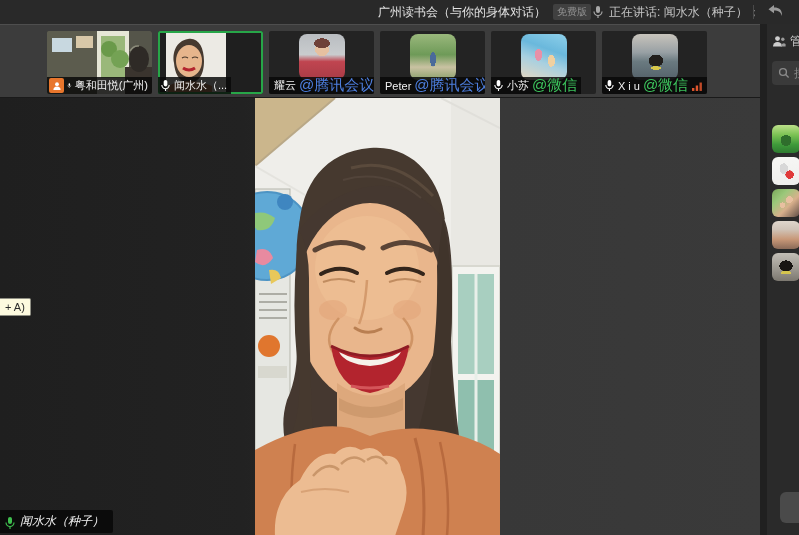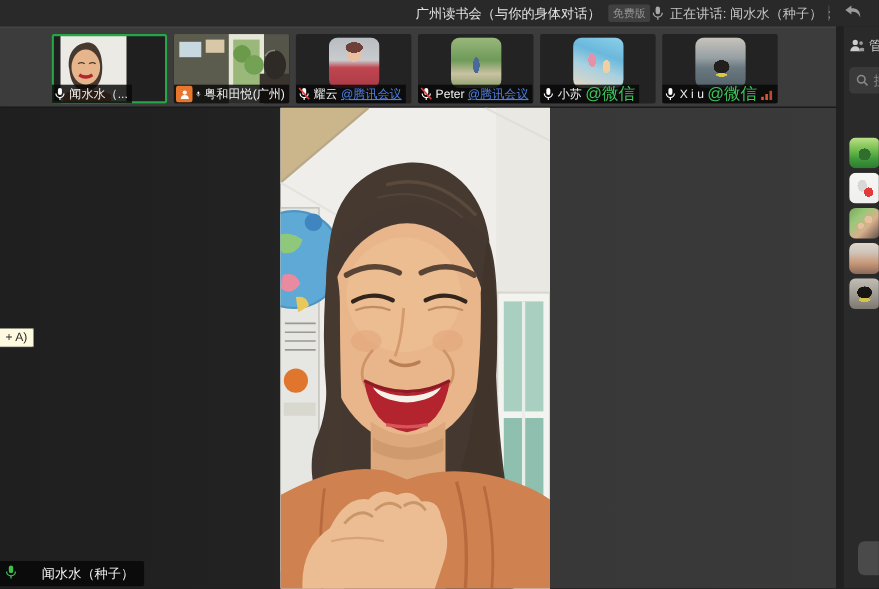--- a/index.html
+++ b/index.html
@@ -24,21 +24,21 @@
   
   .filmstrip { height:73px; background:#3c3c3c; border-top:1px solid #4e4e4e;
     display:flex; gap:6px; padding:6px 0 0 47px; }
   .tile { position:relative; width:105px; height:63px; background:#232323; border-radius:2px;
     overflow:hidden; flex:0 0 105px; }
   .tile.active { outline:2px solid #27a648; outline-offset:-2px; }
   .tile-label { position:absolute; left:0; bottom:0; max-width:100%; height:17px;
     background:rgba(8,8,8,.84); display:flex; align-items:center; gap:3px;
     padding:0 4px 0 2px; white-space:nowrap; }
   .tile-label .nm { color:#f2f2f2; font-size:11px; }
-  .sfx-blue { color:#4d7fe0; font-size:11px;text-decoration:underline; }
+  .sfx-blue { color:#4d7fe0; font-size:15px; }
   .sfx-green { color:#3cc45c; font-size:15px; }
   .host-badge { width:15px; height:15px; background:#e8762c; border-radius:2px;
     display:flex; align-items:center; justify-content:center; flex:0 0 15px; }
   .avatar-sq { position:absolute; left:50%; top:3px; transform:translateX(-50%);
     width:46px; height:46px; border-radius:8px; }
   .art-t3 { background:
       radial-gradient(ellipse 13px 8px at 50% 20%, #6e4038 0 60%, rgba(0,0,0,0) 61%),
       radial-gradient(circle 7px at 50% 33%, #e6c0a0 0 99%, rgba(0,0,0,0) 100%),
       linear-gradient(180deg,#b9bdc1 0%,#c9ccce 45%,#c04550 60%,#a93b46 100%); }
   .art-t4 { background:
@@ -51,21 +51,21 @@
   .art-t6 { background:
       radial-gradient(ellipse 8px 3px at 52% 74%, #d8c84a 0 60%, rgba(0,0,0,0) 61%),
       radial-gradient(ellipse 12px 10px at 52% 58%, #221f1c 0 60%, rgba(0,0,0,0) 61%),
       linear-gradient(180deg,#c8c4bc 0%,#98a0a4 40%,#6a7a80 60%,#54616a 100%); }
 
   
   .stage { position:relative; height:438px; border-top:1px solid #1a1a1a;
     background:linear-gradient(90deg,#1f1f1f 0%,#222 32%,#383838 66%,#3a3a3a 100%); }
   .video { position:absolute; left:255px; top:0; width:245px; height:438px; background:#efeeea; }
   .speaker-label { position:absolute; left:0; bottom:2px; background:#0b0b0b;
-    display:flex; align-items:flex-start; gap:22px; padding:3px 9px 3px 4px; border-radius:0 2px 2px 0; }
+    display:flex; align-items:flex-end; gap:4px; padding:3px 9px 3px 4px; border-radius:0 2px 2px 0;font-style:italic; }
   .speaker-label .nm { color:#f5f5f5; font-size:12px; }
   .tooltip-frag { position:absolute; left:0; top:200px; background:#fdfadf;
     border:1px solid #8f8f84; border-left:none; color:#2a2a2a; font-size:11px;
     padding:2px 5px; border-radius:0 2px 2px 0; }
 
   
   .sidebar { width:39px; background:#2a2a2a; border-left:7px solid #202020;
     position:relative; overflow:hidden; }
   .sidebar-inner { width:170px; }
   .sb-header { display:flex; align-items:center; gap:4px; padding:9px 0 0 5px;
@@ -117,40 +117,20 @@
         <path d="M8 1 L2.5 5.2 L8 9.2 V6.6 C12.5 6.6 14.8 8.4 16 12 C16.3 5.4 12.8 3.4 8 3.5 Z" fill="#9a9a9a"></path>
       </svg>
     </div>
   </header>
 
   <div class="content">
     <div class="left-col">
 
       <div class="filmstrip">
 
-        <div class="tile active">
-          <svg width="105" height="63" viewBox="0 0 105 63">
-            <rect width="105" height="63" fill="#1f1f1f"></rect>
-            <rect x="8" y="0" width="60" height="63" fill="#eceae4"></rect>
-            <path d="M30 8 C18 10 14 22 16 32 C17 42 20 50 30 52 C42 52 46 42 46 30 C46 16 40 6 30 8 Z" fill="#46392f"></path>
-            <ellipse cx="31" cy="30" rx="13" ry="16" fill="#e6b58c"></ellipse>
-            <path d="M24 27 q3 -2 6 0 M34 27 q3 -2 6 0" stroke="#4a3a2c" stroke-width="1.2" fill="none"></path>
-            <path d="M25 37 q6 4 12 0" stroke="#b3242e" stroke-width="3" fill="none"></path>
-            <path d="M10 55 q20 -10 44 0 L54 63 L10 63 Z" fill="#cf8150"></path>
-          </svg>
-          <div class="tile-label">
-            <svg width="11" height="13" viewBox="0 0 12 14">
-              <rect x="4" y="1" width="4" height="7" rx="2" fill="#fff"></rect>
-              <path d="M2 6.5 a4 4 0 0 0 8 0" stroke="#fff" stroke-width="1.2" fill="none"></path>
-              <line x1="6" y1="10.5" x2="6" y2="13" stroke="#fff" stroke-width="1.2"></line>
-            </svg>
-            <span class="nm">闻水水（...</span>
-          </div>
-        </div>
-
         <div class="tile">
           <svg width="105" height="63" viewBox="0 0 105 63">
             <rect width="105" height="63" fill="#55554a"></rect>
             <rect x="0" y="0" width="55" height="63" fill="#5c5c4e"></rect>
             <rect x="5" y="7" width="20" height="14" fill="#c8d8e0"></rect>
             <rect x="29" y="5" width="17" height="12" fill="#d8c8a8"></rect>
             <rect x="50" y="0" width="32" height="63" fill="#e6e6d6"></rect>
             <rect x="54" y="5" width="24" height="42" fill="#9ab87a"></rect>
             <circle cx="62" cy="18" r="8" fill="#6a9a4a"></circle>
             <circle cx="73" cy="28" r="9" fill="#74a254"></circle>
@@ -164,20 +144,40 @@
                   <circle cx="5" cy="3.2" r="1.9" fill="#fff"></circle>
                   <path d="M1.4 9 a3.6 3.6 0 0 1 7.2 0 z" fill="#fff"></path>
                 </svg>
             </span>
             <svg width="11" height="13" viewBox="0 0 12 14">
               <rect x="4" y="1" width="4" height="7" rx="2" fill="#fff"></rect>
               <path d="M2 6.5 a4 4 0 0 0 8 0" stroke="#fff" stroke-width="1.2" fill="none"></path>
               <line x1="6" y1="10.5" x2="6" y2="13" stroke="#fff" stroke-width="1.2"></line>
             </svg>
             <span class="nm">粤和田悦(广州)</span>
+          </div>
+        </div>
+
+        <div class="tile active">
+          <svg width="105" height="63" viewBox="0 0 105 63">
+            <rect width="105" height="63" fill="#1f1f1f"></rect>
+            <rect x="8" y="0" width="60" height="63" fill="#eceae4"></rect>
+            <path d="M30 8 C18 10 14 22 16 32 C17 42 20 50 30 52 C42 52 46 42 46 30 C46 16 40 6 30 8 Z" fill="#46392f"></path>
+            <ellipse cx="31" cy="30" rx="13" ry="16" fill="#e6b58c"></ellipse>
+            <path d="M24 27 q3 -2 6 0 M34 27 q3 -2 6 0" stroke="#4a3a2c" stroke-width="1.2" fill="none"></path>
+            <path d="M25 37 q6 4 12 0" stroke="#b3242e" stroke-width="3" fill="none"></path>
+            <path d="M10 55 q20 -10 44 0 L54 63 L10 63 Z" fill="#cf8150"></path>
+          </svg>
+          <div class="tile-label">
+            <svg width="11" height="13" viewBox="0 0 12 14">
+              <rect x="4" y="1" width="4" height="7" rx="2" fill="#fff"></rect>
+              <path d="M2 6.5 a4 4 0 0 0 8 0" stroke="#fff" stroke-width="1.2" fill="none"></path>
+              <line x1="6" y1="10.5" x2="6" y2="13" stroke="#fff" stroke-width="1.2"></line>
+            </svg>
+            <span class="nm">闻水水（...</span>
           </div>
         </div>
 
         <div class="tile">
           <div class="avatar-sq art-t3"></div>
           <div class="tile-label">
             <svg width="11" height="13" viewBox="0 0 12 14">
               <rect x="4" y="1" width="4" height="7" rx="2" fill="#fff"></rect>
               <path d="M2 6.5 a4 4 0 0 0 8 0" stroke="#fff" stroke-width="1.2" fill="none"></path>
               <line x1="6" y1="10.5" x2="6" y2="13" stroke="#fff" stroke-width="1.2"></line>

